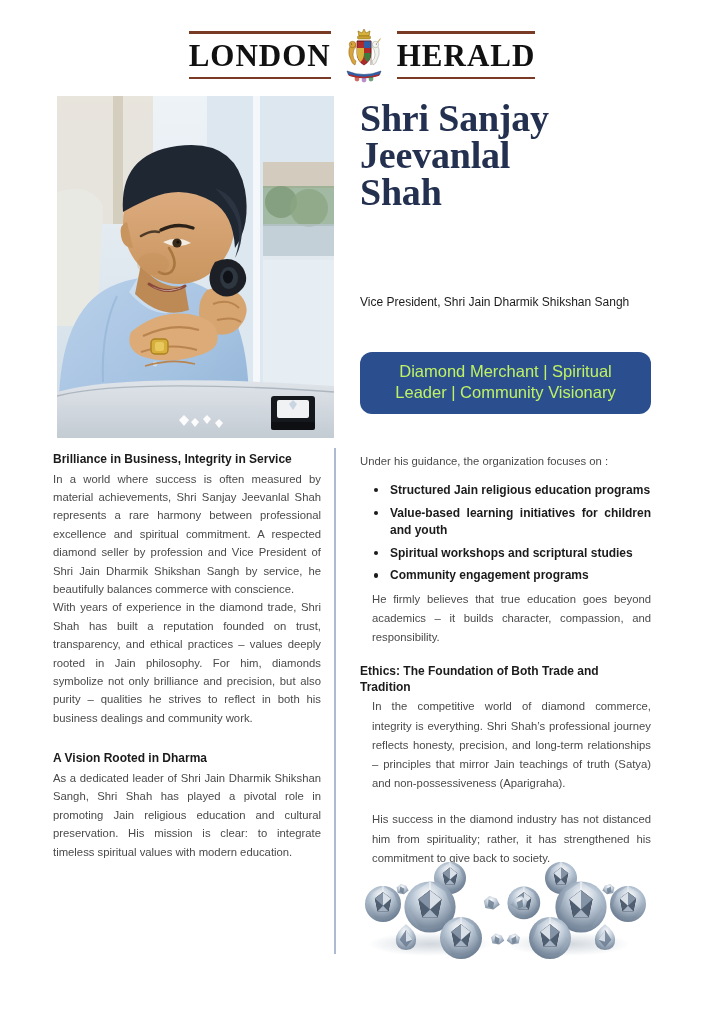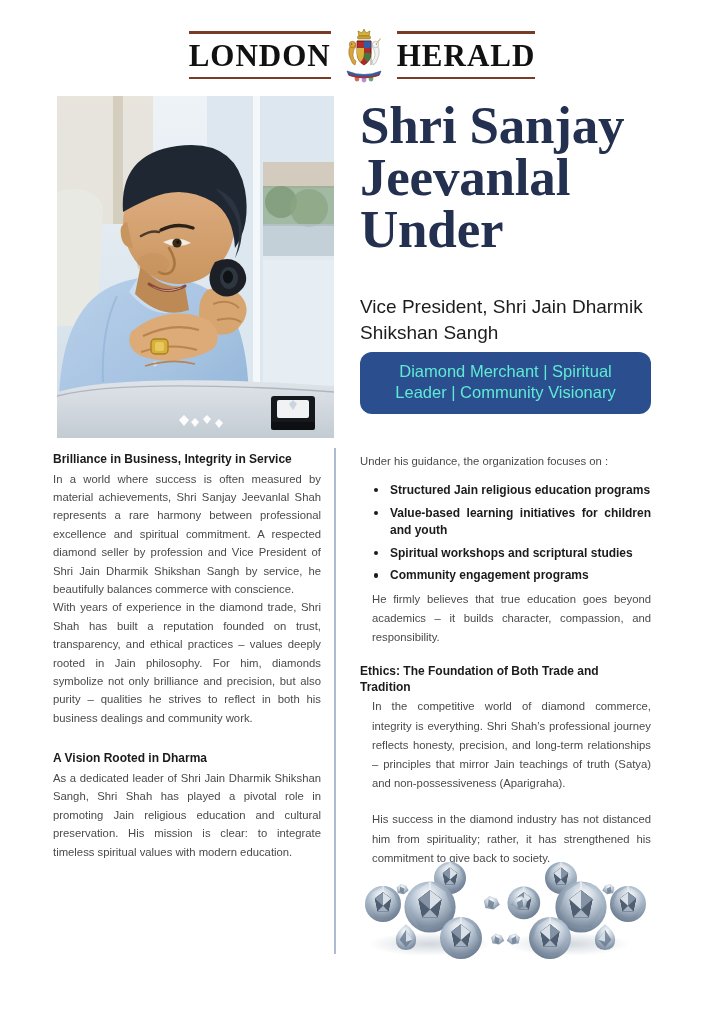--- a/index.html
+++ b/index.html
@@ -35,34 +35,34 @@
   }
   .portrait svg { display:block; width:100%; height:100%; }
 
   
   .headline {
     position:absolute; left:360px; top:100px; width:300px;
   }
   .headline h1 {
     font-family:"Liberation Serif", serif;
     font-weight:700;
-    font-size:53px;
+    font-size:38px;
     line-height:0.98;
     color:#23304f;
     letter-spacing:-0.2px;
   }
   .subtitle {
     position:absolute; left:360px; top:294px; width:300px;
-    font-size:19px; line-height:1.35; color:#1c1c1c; font-weight:400;
+    font-size:12px; line-height:1.35; color:#1c1c1c; font-weight:400;
   }
   .badge {
     position:absolute; left:360px; top:352px; width:291px;
     background:#2b4f8e; border-radius:12px;
     padding:9px 16px 11px 16px;
-    color:#5eead4; font-size:16.5px; line-height:1.28;
+    color:#bef264; font-size:16.5px; line-height:1.28;
     text-align:center;
   }
 
   
   .divider {
     position:absolute; left:334px; top:448px;
     width:1.6px; height:506px; background:#aeb9d2;
   }
 
   
@@ -243,21 +243,21 @@
       </g>
 
       <rect x="214" y="300" width="44" height="30" rx="3" fill="#15181c"></rect>
       <rect x="220" y="304" width="32" height="18" rx="2" fill="#f0f2f4"></rect>
       <path d="M232 308 l4 -4 l4 4 l-4 6 Z" fill="#c9d6e2"></path>
       <rect x="214" y="326" width="44" height="8" rx="2" fill="#0d0f12"></rect>
     </svg>
   </div>
 
   <div class="headline">
-    <h1><span>Shri Sanjay</span><br><span>Jeevanlal</span><br><span>Under</span></h1>
+    <h1><span>Shri Sanjay</span><br><span>Jeevanlal</span><br><span>Shah</span></h1>
   </div>
 
   <div class="subtitle">Vice President, Shri Jain Dharmik Shikshan Sangh</div>
 
   <div class="badge">Diamond Merchant | Spiritual Leader | Community Visionary</div>
 
   <div class="divider"></div>
 
   <div class="col-left">
     <div class="sec-head">Brilliance in Business, Integrity in Service</div>

